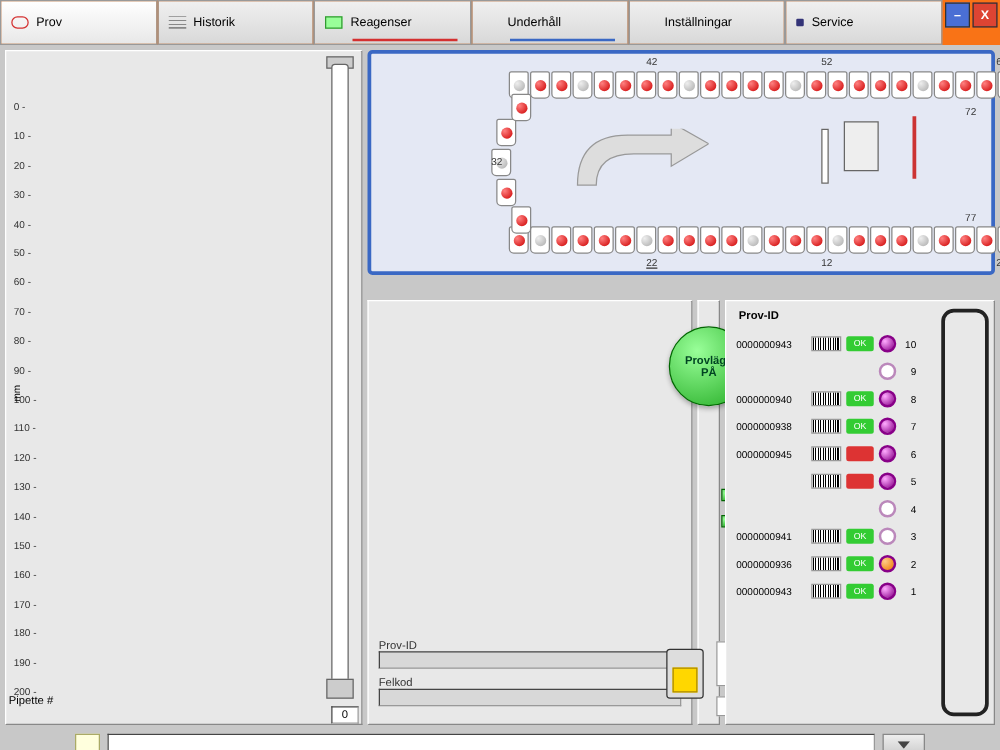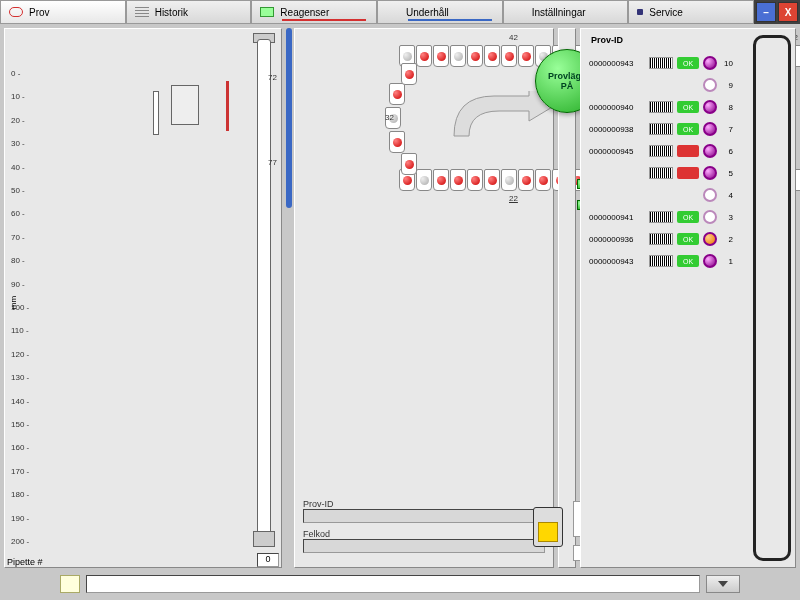--- a/index.html
+++ b/index.html
@@ -1,44 +1,44 @@
 <!DOCTYPE html>
 <html><head>
 <meta charset="utf-8">
 <style>
   * { box-sizing: border-box; margin: 0; padding: 0; font-family: Arial, sans-serif; }
   body { background: #c8c8c8; width: 800px; height: 600px; overflow: hidden; font-size: 10px; }
   
   
-  .tabs { display: flex; height: 24px; background: #404040; }
+  .tabs { display: flex; height: 36px; background: #f97316; }
   .tab { flex: 1; display: flex; align-items: center; padding: 0 8px; border: 1px solid #999; background: linear-gradient(#f0f0f0,#d8d8d8); cursor: pointer; position: relative; gap: 6px; }
   .tab.active { background: linear-gradient(#fff,#e8e8e8); }
   .tab .underline { position:absolute; bottom:2px; left:30px; right:10px; height:2px; }
   .tab-icon { width:14px; height:10px; display:inline-block; }
   .winbtns { display:flex; gap:2px; padding:2px; }
   .winbtn { width:20px; height:20px; display:flex; align-items:center; justify-content:center; font-weight:bold; color:#fff; border:1px solid #333; }
   .min { background:#4a6fd4; }
   .close { background:#d43; }
   
   
   .main { display:flex; height: 548px; padding:4px; gap:4px; }
   .left-col { width:78px; display:flex; flex-direction:column; }
-  .right-col { flex:1; display:flex; flex-direction:row; gap:2px;justify-content:flex-end; }
+  .right-col { flex:1; display:flex; flex-direction:column; gap:20px;justify-content:flex-end; }
   
   .panel { background:#e8e8e8; border:1px solid #fff; border-right-color:#888; border-bottom-color:#888; }
   
   
   .gauge-panel { flex:1; position:relative; padding:6px 2px; }
   .gauge-scale { position:absolute; left:6px; top:40px; bottom:30px; width:30px; }
   .gauge-tick { position:absolute; left:0; font-size:8px; color:#333; }
   .gauge-tube { position:absolute; right:10px; top:10px; bottom:30px; width:14px; background:#fff; border:1px solid #666; border-radius:3px; }
   .gauge-cap { position:absolute; right:6px; top:4px; width:22px; height:10px; background:#ccc; border:1px solid #666; }
   .gauge-foot { position:absolute; right:6px; bottom:20px; width:22px; height:16px; background:#ccc; border:1px solid #666; }
   .mm-label { position:absolute; left:2px; top:50%; transform:rotate(-90deg); font-size:8px; }
-  .pipette-label { position:absolute; bottom:0; left:2px; font-size:9px; }
+  .pipette-label { position:absolute; bottom:14px; left:2px; font-size:9px; }
   .pipette-num { position:absolute; bottom:0; right:2px; width:22px; height:14px; background:#fff; border:1px inset #999; font-size:9px; text-align:center; }
   
   
   .carousel-panel { height:180px; border:3px solid #3a68c4; background:#e4e8f4; position:relative; border-radius:4px; }
   .track-label { position:absolute; font-size:8px; color:#333; }
   .slot-row { position:absolute; display:flex; gap:1px; }
   .slot { width:16px; height:22px; background:#fff; border:1px solid #888; border-radius:2px 2px 4px 4px; display:flex; align-items:center; justify-content:center; }
   .dot-red { width:9px; height:9px; background:radial-gradient(circle at 30% 30%, #ff8080, #cc0000); border-radius:50%; }
   .dot-grey { width:9px; height:9px; background:radial-gradient(circle at 30% 30%, #eee, #aaa); border-radius:50%; }
   .big-arrow { position:absolute; left:160px; top:60px; width:110px; height:50px; }

